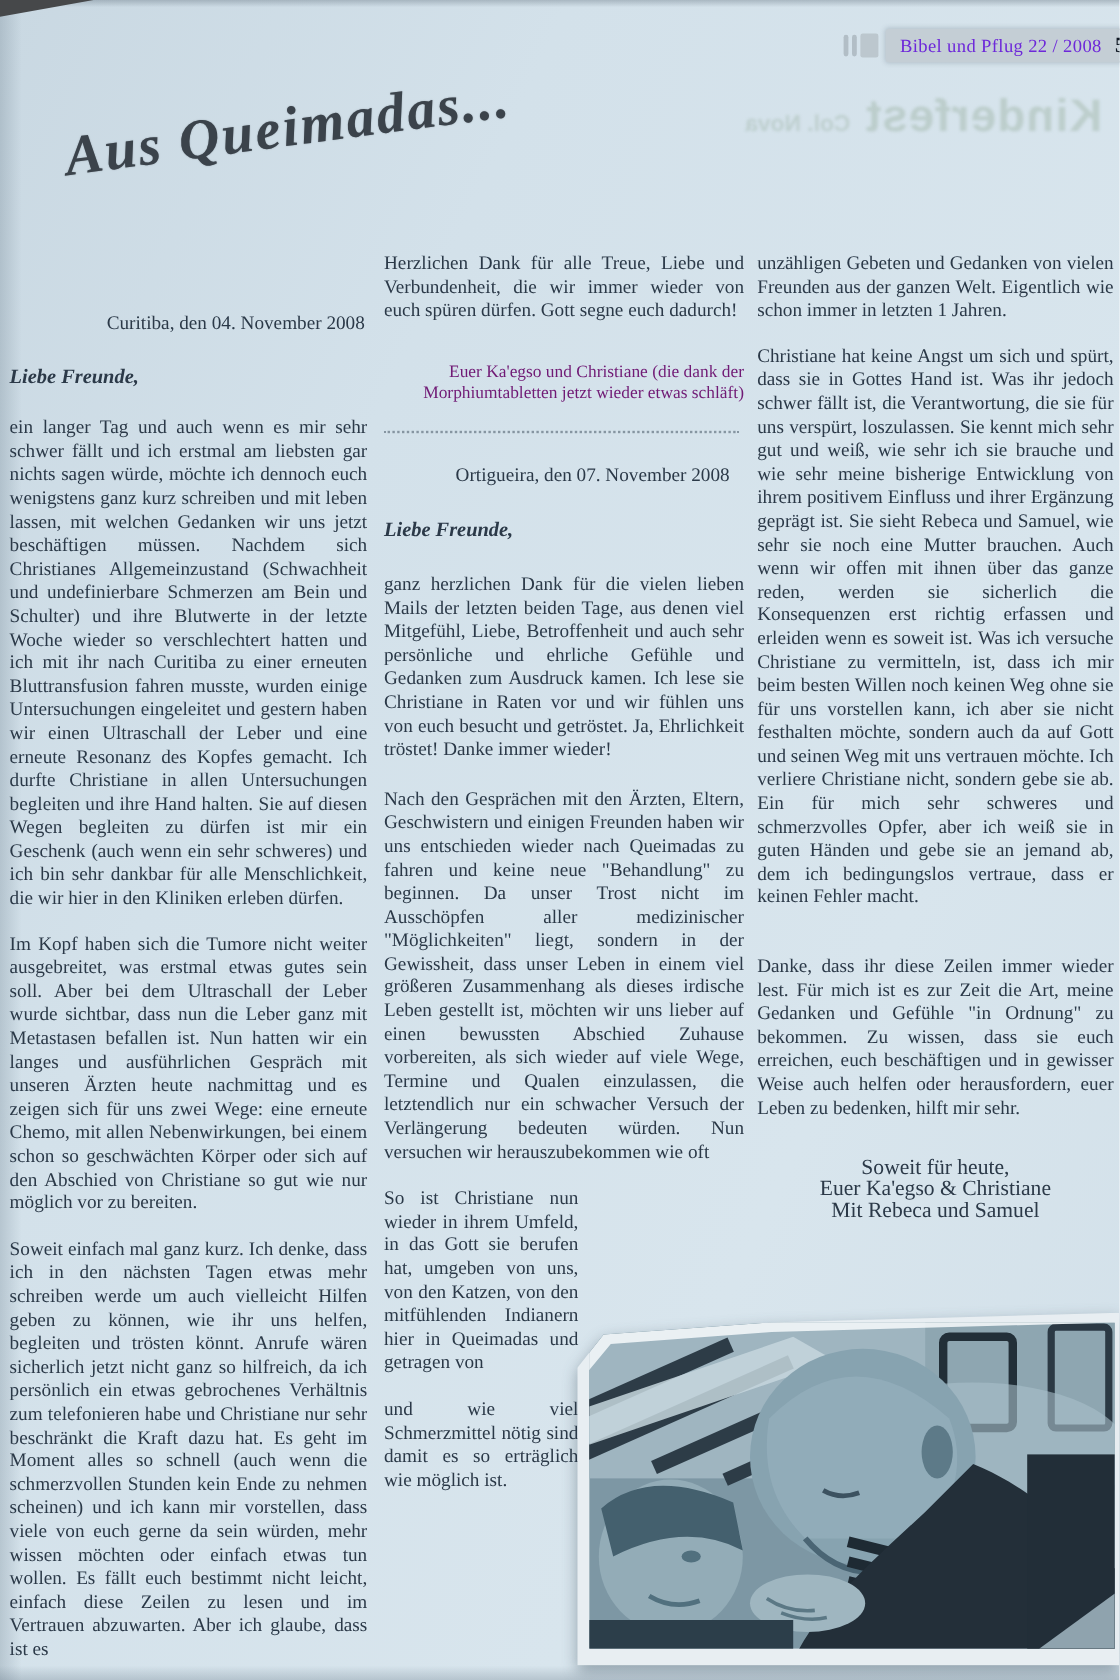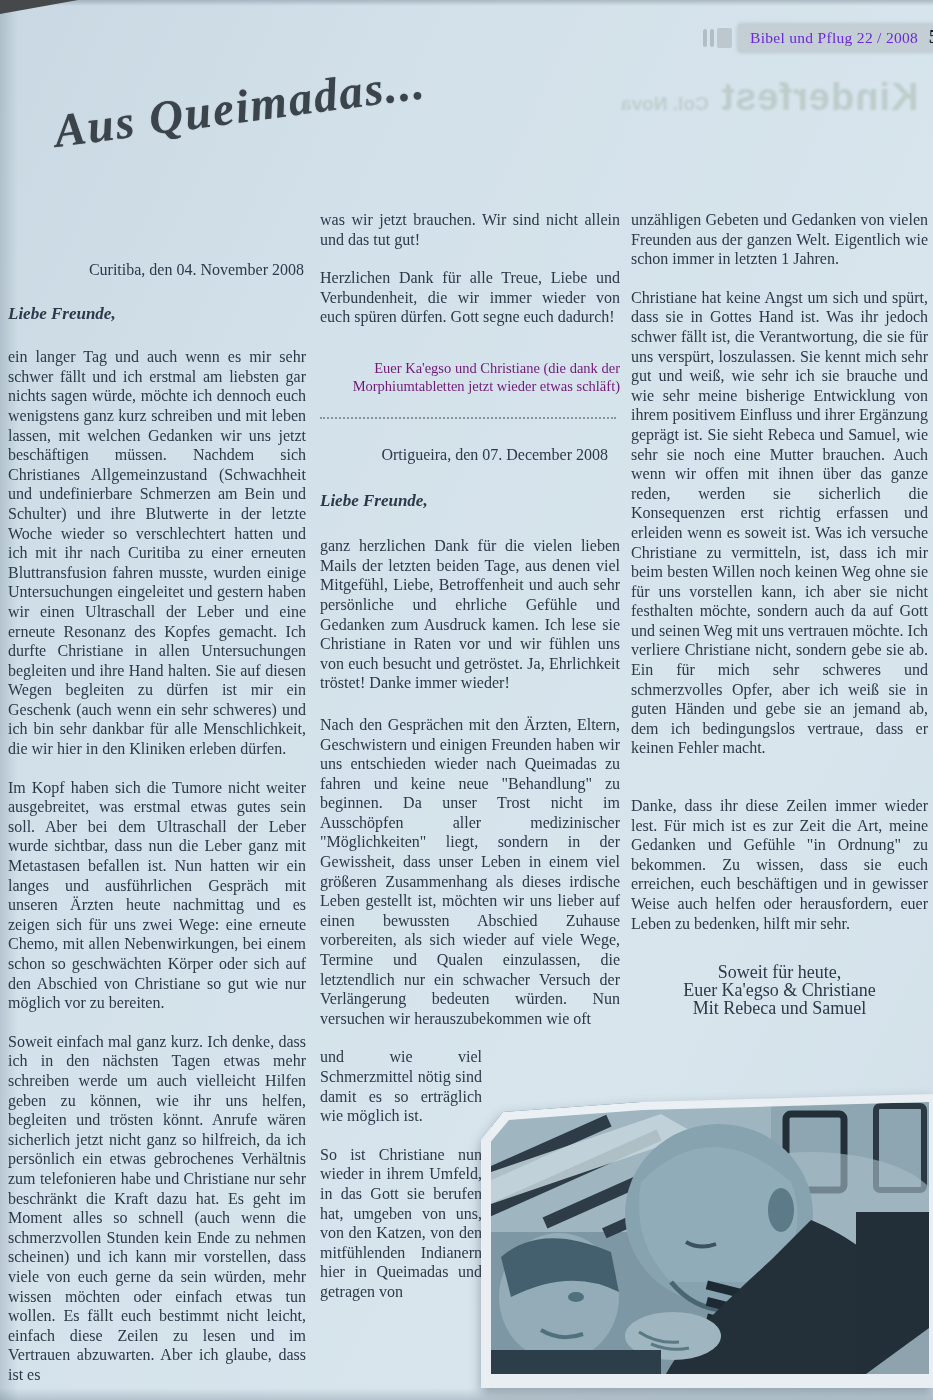--- a/index.html
+++ b/index.html
@@ -81,30 +81,29 @@
 
 <div class="col" id="col1">
   <div class="dateline">Curitiba, den 04. November 2008</div>
   <div class="salutation">Liebe Freunde,</div>
   <p class="para">ein langer Tag und auch wenn es mir sehr schwer fällt und ich erstmal am liebsten gar nichts sagen würde, möchte ich dennoch euch wenigstens ganz kurz schreiben und mit leben lassen, mit welchen Gedanken wir uns jetzt beschäftigen müssen. Nachdem sich Christianes Allgemeinzustand (Schwachheit und undefinierbare Schmerzen am Bein und Schulter) und ihre Blutwerte in der letzte Woche wieder so verschlechtert hatten und ich mit ihr nach Curitiba zu einer erneuten Bluttransfusion fahren musste, wurden einige Untersuchungen eingeleitet und gestern haben wir einen Ultraschall der Leber und eine erneute Resonanz des Kopfes gemacht. Ich durfte Christiane in allen Untersuchungen begleiten und ihre Hand halten. Sie auf diesen Wegen begleiten zu dürfen ist mir ein Geschenk (auch wenn ein sehr schweres) und ich bin sehr dankbar für alle Menschlichkeit, die wir hier in den Kliniken erleben dürfen.</p>
   <p class="para">Im Kopf haben sich die Tumore nicht weiter ausgebreitet, was erstmal etwas gutes sein soll. Aber bei dem Ultraschall der Leber wurde sichtbar, dass nun die Leber ganz mit Metastasen befallen ist. Nun hatten wir ein langes und ausführlichen Gespräch mit unseren Ärzten heute nachmittag und es zeigen sich für uns zwei Wege: eine erneute Chemo, mit allen Nebenwirkungen, bei einem schon so geschwächten Körper oder sich auf den Abschied von Christiane so gut wie nur möglich vor zu bereiten.</p>
   <p class="para">Soweit einfach mal ganz kurz. Ich denke, dass ich in den nächsten Tagen etwas mehr schreiben werde um auch vielleicht Hilfen geben zu können, wie ihr uns helfen, begleiten und trösten könnt. Anrufe wären sicherlich jetzt nicht ganz so hilfreich, da ich persönlich ein etwas gebrochenes Verhältnis zum telefonieren habe und Christiane nur sehr beschränkt die Kraft dazu hat. Es geht im Moment alles so schnell (auch wenn die schmerzvollen Stunden kein Ende zu nehmen scheinen) und ich kann mir vorstellen, dass viele von euch gerne da sein würden, mehr wissen möchten oder einfach etwas tun wollen. Es fällt euch bestimmt nicht leicht, einfach diese Zeilen zu lesen und im Vertrauen abzuwarten. Aber ich glaube, dass ist es</p>
 </div>
 
 <div class="col" id="col2">
-  <p class="para">was wir jetzt brauchen. Wir sind nicht allein und das tut gut!</p>
   <p class="para" style="margin-bottom:32px;">Herzlichen Dank für alle Treue, Liebe und Verbundenheit, die wir immer wieder von euch spüren dürfen. Gott segne euch dadurch!</p>
   <div class="sig-right">Euer Ka'egso und Christiane (die dank der Morphiumtabletten jetzt wieder etwas schläft)</div>
   <hr class="divider">
-  <div class="dateline" style="padding-right:12px;margin-bottom:26px;">Ortigueira, den 07. December 2008</div>
+  <div class="dateline" style="padding-right:12px;margin-bottom:26px;">Ortigueira, den 07. November 2008</div>
   <div class="salutation" style="margin-bottom:26px;">Liebe Freunde,</div>
   <p class="para" style="margin-bottom:22px;">ganz herzlichen Dank für die vielen lieben Mails der letzten beiden Tage, aus denen viel Mitgefühl, Liebe, Betroffenheit und auch sehr persönliche und ehrliche Gefühle und Gedanken zum Ausdruck kamen. Ich lese sie Christiane in Raten vor und wir fühlen uns von euch besucht und getröstet. Ja, Ehrlichkeit tröstet! Danke immer wieder!</p>
   <p class="para">Nach den Gesprächen mit den Ärzten, Eltern, Geschwistern und einigen Freunden haben wir uns entschieden wieder nach Queimadas zu fahren und keine neue "Behandlung" zu beginnen. Da unser Trost nicht im Ausschöpfen aller medizinischer "Möglichkeiten" liegt, sondern in der Gewissheit, dass unser Leben in einem viel größeren Zusammenhang als dieses irdische Leben gestellt ist, möchten wir uns lieber auf einen bewussten Abschied Zuhause vorbereiten, als sich wieder auf viele Wege, Termine und Qualen einzulassen, die letztendlich nur ein schwacher Versuch der Verlängerung bedeuten würden. Nun versuchen wir herauszubekommen wie oft</p>
+  <p class="para narrow">So ist Christiane nun wieder in ihrem Umfeld, in das Gott sie berufen hat, umgeben von uns, von den Katzen, von den mitfühlenden Indianern hier in Queimadas und getragen von</p>
   <p class="para narrow">und wie viel Schmerzmittel nötig sind damit es so erträglich wie möglich ist.</p>
-  <p class="para narrow">So ist Christiane nun wieder in ihrem Umfeld, in das Gott sie berufen hat, umgeben von uns, von den Katzen, von den mitfühlenden Indianern hier in Queimadas und getragen von</p>
 </div>
 
 <div class="col" id="col3">
   <p class="para">unzähligen Gebeten und Gedanken von vielen Freunden aus der ganzen Welt. Eigentlich wie schon immer in letzten 1 Jahren.</p>
   <p class="para">Christiane hat keine Angst um sich und spürt, dass sie in Gottes Hand ist. Was ihr jedoch schwer fällt ist, die Verantwortung, die sie für uns verspürt, loszulassen. Sie kennt mich sehr gut und weiß, wie sehr ich sie brauche und wie sehr meine bisherige Entwicklung von ihrem positivem Einfluss und ihrer Ergänzung geprägt ist. Sie sieht Rebeca und Samuel, wie sehr sie noch eine Mutter brauchen. Auch wenn wir offen mit ihnen über das ganze reden, werden sie sicherlich die Konsequenzen erst richtig erfassen und erleiden wenn es soweit ist. Was ich versuche Christiane zu vermitteln, ist, dass ich mir beim besten Willen noch keinen Weg ohne sie für uns vorstellen kann, ich aber sie nicht festhalten möchte, sondern auch da auf Gott und seinen Weg mit uns vertrauen möchte. Ich verliere Christiane nicht, sondern gebe sie ab. Ein für mich sehr schweres und schmerzvolles Opfer, aber ich weiß sie in guten Händen und gebe sie an jemand ab, dem ich bedingungslos vertraue, dass er keinen Fehler macht.</p>
   <p class="para gap-big">Danke, dass ihr diese Zeilen immer wieder lest. Für mich ist es zur Zeit die Art, meine Gedanken und Gefühle "in Ordnung" zu bekommen. Zu wissen, dass sie euch erreichen, euch beschäftigen und in gewisser Weise auch helfen oder herausfordern, euer Leben zu bedenken, hilft mir sehr.</p>
   <div class="sigblock">
     <div>Soweit für heute,</div>
     <div>Euer Ka'egso &amp; Christiane</div>
     <div>Mit Rebeca und Samuel</div>

